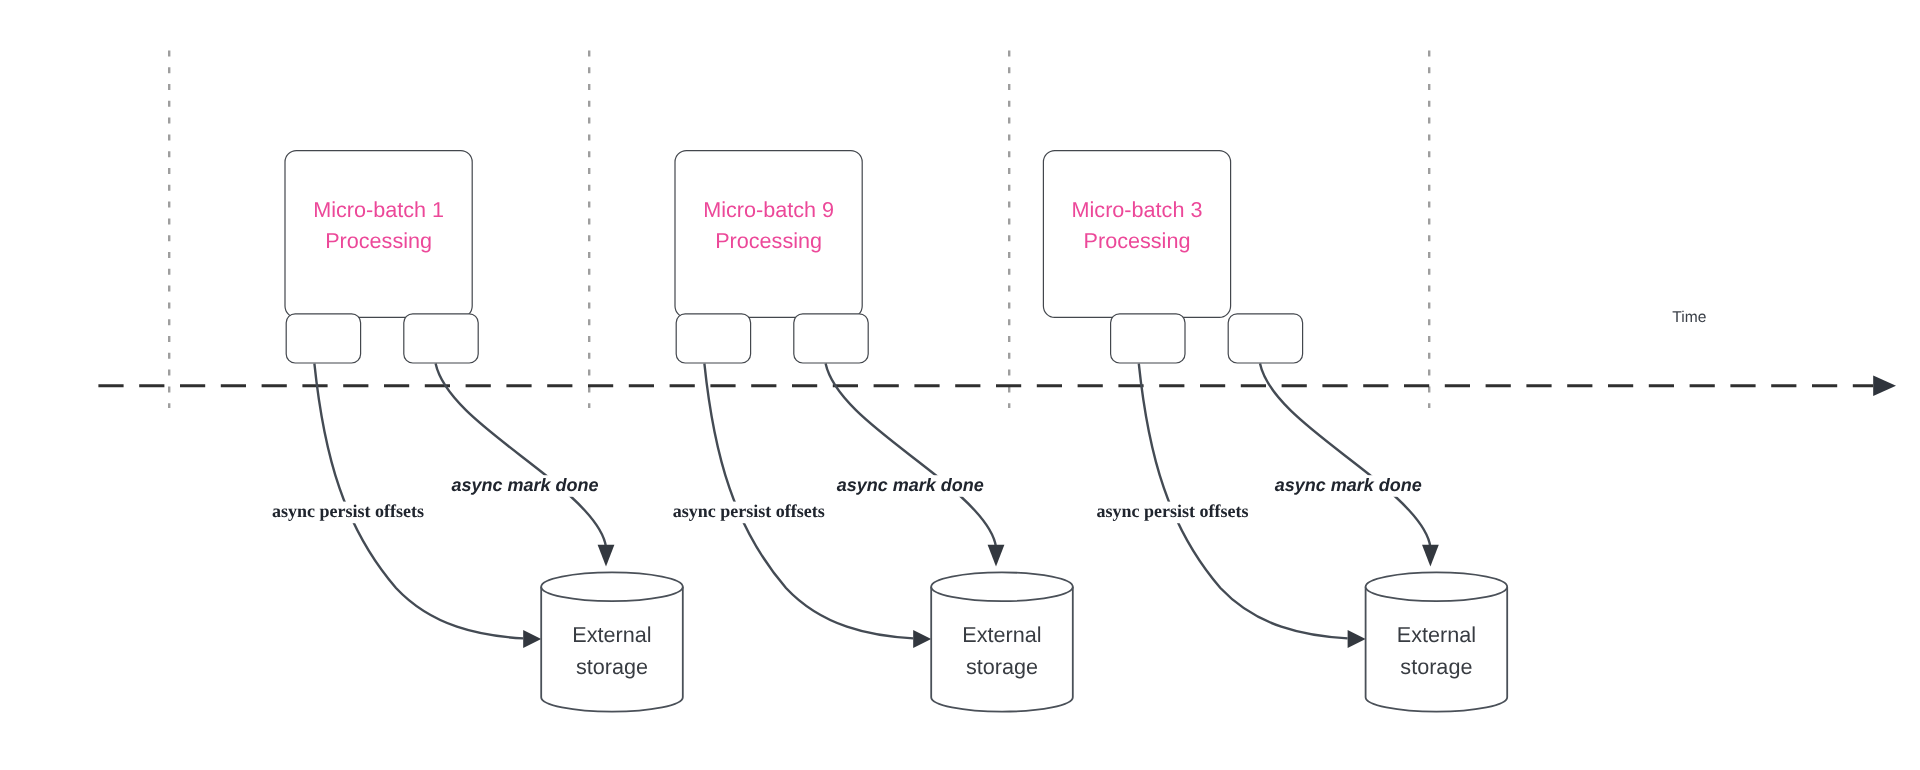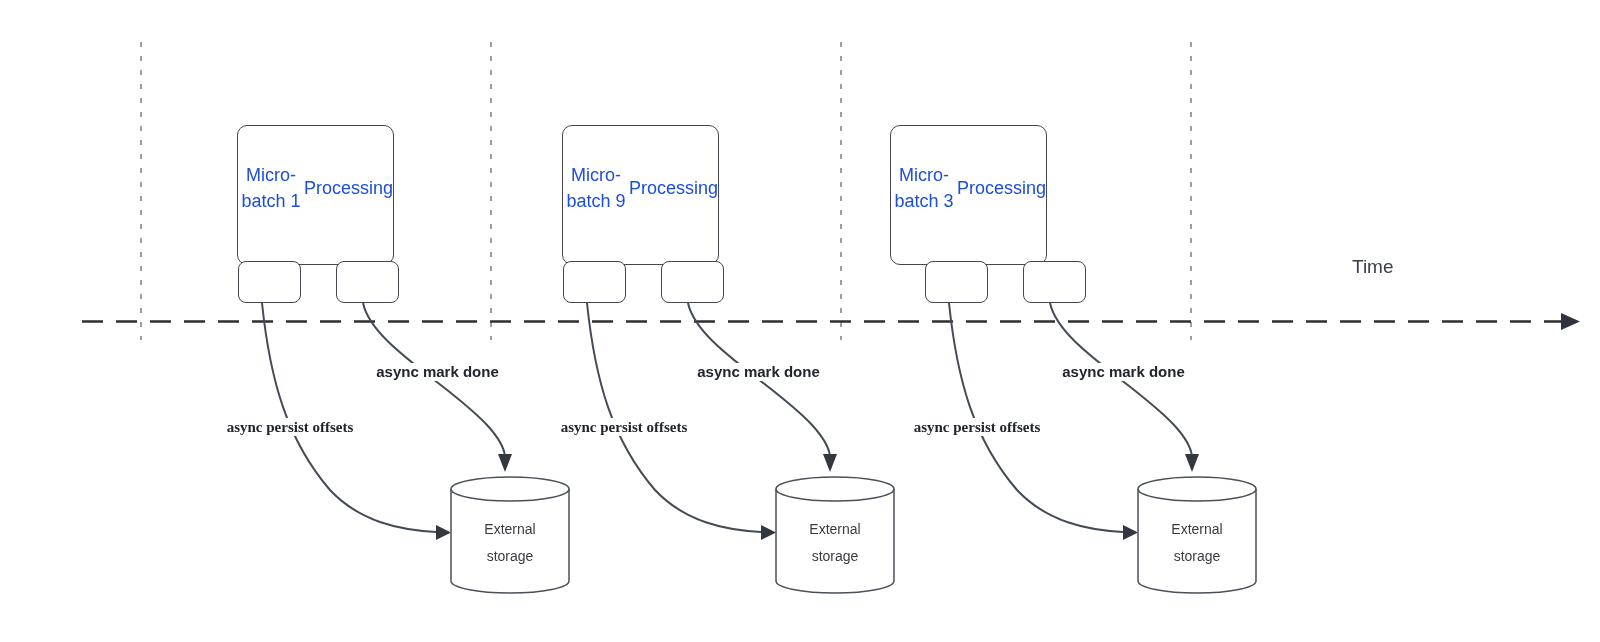--- a/index.html
+++ b/index.html
@@ -15,26 +15,27 @@
 
   .proc-box {
     position: absolute;
     top: 125px;
     width: 157px;
     height: 140px;
     border: 1.5px solid #43474d;
     border-radius: 10px;
     background: #ffffff;
     display: flex;
+    flex-direction: column;
     align-items: center;
     justify-content: center;
     text-align: center;
     font-size: 18px;
     line-height: 26px;
-    color: #1d4ed8;
+    color: #ec4899;
     box-sizing: border-box;
     padding-bottom: 14px;
   }
   .mini-rect {
     position: absolute;
     top: 261px;
     width: 63px;
     height: 42px;
     border: 1.5px solid #43474d;
     border-radius: 8px;
@@ -45,37 +46,37 @@
     position: absolute;
     font-size: 15px;
     font-weight: bold;
     color: #20252e;
     text-align: center;
     background: #ffffff;
     line-height: 18px;
     white-space: nowrap;
   }
   .persist-label { top: 418px; width: 174px; font-family: Liberation Serif, serif; }
-  .mark-label   { top: 363px; width: 141px; }
+  .mark-label   { top: 396px; width: 141px; font-style: italic; }
   .storage-label {
     position: absolute;
     top: 516px;
     width: 118px;
     text-align: center;
-    font-size: 14px;
+    font-size: 18px;
     line-height: 27px;
     color: #383c42;
   }
   .time-label {
     position: absolute;
     left: 1352px;
     top: 256px;
     width: 70px;
-    text-align: left;
-    font-size: 19px;
+    text-align: right;
+    font-size: 13px;
     color: #3a3f47;
   }
 </style>
 </head>
 <body>
 
 <div class="canvas">
 
   <svg class="shapes-layer" width="1600" height="642" viewBox="0 0 1600 642">
 
@@ -134,21 +135,21 @@
   </div>
   <div class="mini-rect" style="left:563px"></div>
   <div class="mini-rect" style="left:661px"></div>
   <div class="flow-label persist-label" style="left:537px">async persist offsets</div>
   <div class="flow-label mark-label" style="left:688px">async mark done</div>
   <div class="storage-label" style="left:776px">
     <div>External</div>
     <div>storage</div>
   </div>
 
-  <div class="proc-box" style="left:890px">
+  <div class="proc-box" style="left:869px">
     <div>Micro-batch 3</div>
     <div>Processing</div>
   </div>
   <div class="mini-rect" style="left:925px"></div>
   <div class="mini-rect" style="left:1023px"></div>
   <div class="flow-label persist-label" style="left:890px">async persist offsets</div>
   <div class="flow-label mark-label" style="left:1053px">async mark done</div>
   <div class="storage-label" style="left:1138px">
     <div>External</div>
     <div>storage</div>

